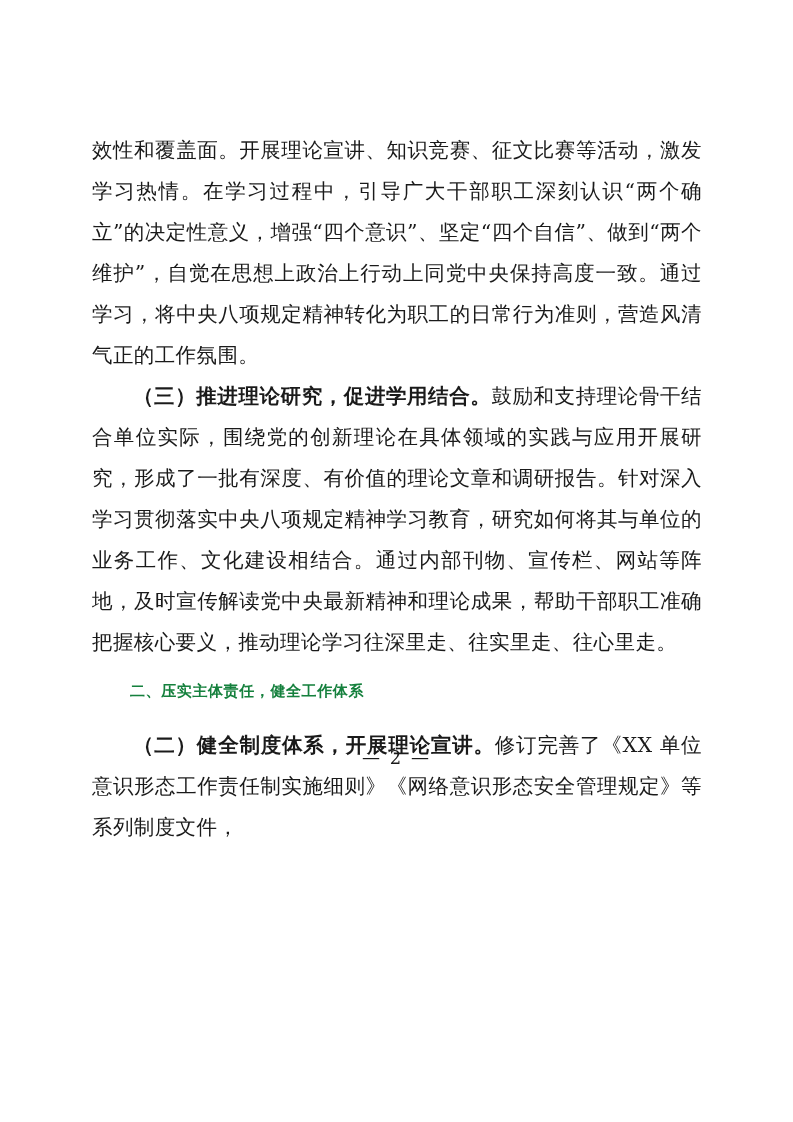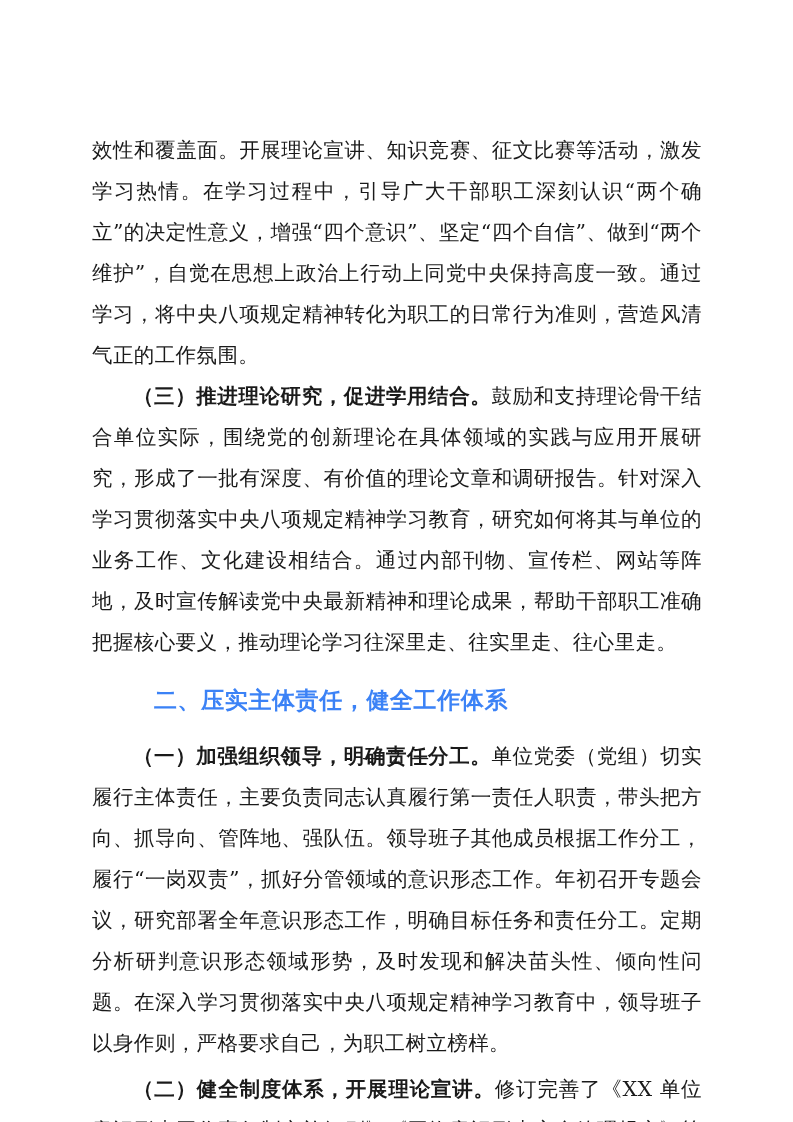--- a/index.html
+++ b/index.html
@@ -33,27 +33,27 @@
     letter-spacing: 0.4px;
     color: #1a1a1a;
   }
   p.indent {
     text-indent: 2em;
   }
   p.cont {
     text-indent: 0;
   }
   .heading {
-    margin: 16px;
-    font-size: 23px;
+    margin: 8px;
+    font-size: 15px;
     line-height: 41px;
     font-weight: bold;
     text-indent: 2em;
     letter-spacing: 0.6px;
-    color: #3b82f6;
+    color: #15803d;
   }
   .sub-lead {
     font-weight: bold;
   }
   .gap-sm {
     height: 5px;
   }
   .footer {
     position: absolute;
     left: 0;
@@ -72,23 +72,20 @@
   <div class="doc-body">
 
     <p class="cont">效性和覆盖面。开展理论宣讲、知识竞赛、征文比赛等活动，激发学习热情。在学习过程中，引导广大干部职工深刻认识“两个确立”的决定性意义，增强“四个意识”、坚定“四个自信”、做到“两个维护”，自觉在思想上政治上行动上同党中央保持高度一致。通过学习，将中央八项规定精神转化为职工的日常行为准则，营造风清气正的工作氛围。</p>
 
     <p class="indent">
       <span class="sub-lead">（三）推进理论研究，促进学用结合。</span><span>鼓励和支持理论骨干结合单位实际，围绕党的创新理论在具体领域的实践与应用开展研究，形成了一批有深度、有价值的理论文章和调研报告。针对深入学习贯彻落实中央八项规定精神学习教育，研究如何将其与单位的业务工作、文化建设相结合。通过内部刊物、宣传栏、网站等阵地，及时宣传解读党中央最新精神和理论成果，帮助干部职工准确把握核心要义，推动理论学习往深里走、往实里走、往心里走。</span>
     </p>
 
     <h2 class="heading">二、压实主体责任，健全工作体系</h2>
 
-    <p class="indent">
-      <span class="sub-lead">（一）加强组织领导，明确责任分工。</span><span>单位党委（党组）切实履行主体责任，主要负责同志认真履行第一责任人职责，带头把方向、抓导向、管阵地、强队伍。领导班子其他成员根据工作分工，履行“一岗双责”，抓好分管领域的意识形态工作。年初召开专题会议，研究部署全年意识形态工作，明确目标任务和责任分工。定期分析研判意识形态领域形势，及时发现和解决苗头性、倾向性问题。在深入学习贯彻落实中央八项规定精神学习教育中，领导班子以身作则，严格要求自己，为职工树立榜样。</span>
-    </p>
 
     <div class="gap-sm"></div>
 
     <p class="indent">
       <span class="sub-lead">（二）健全制度体系，开展理论宣讲。</span><span>修订完善了《XX 单位意识形态工作责任制实施细则》《网络意识形态安全管理规定》等系列制度文件，</span>
     </p>
 
   </div>
 
   <div class="footer">— 2 —</div>

